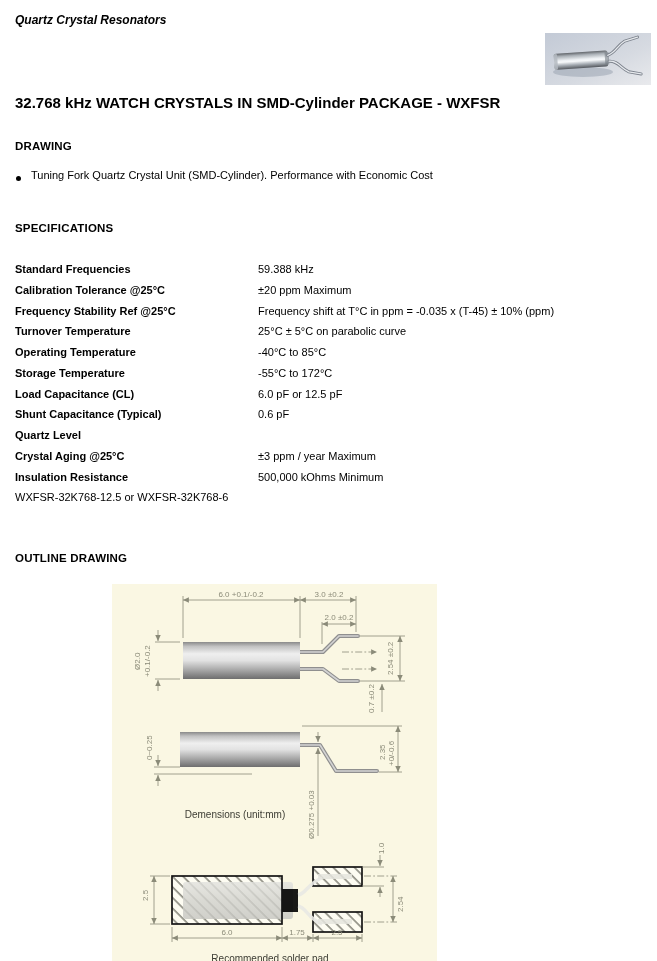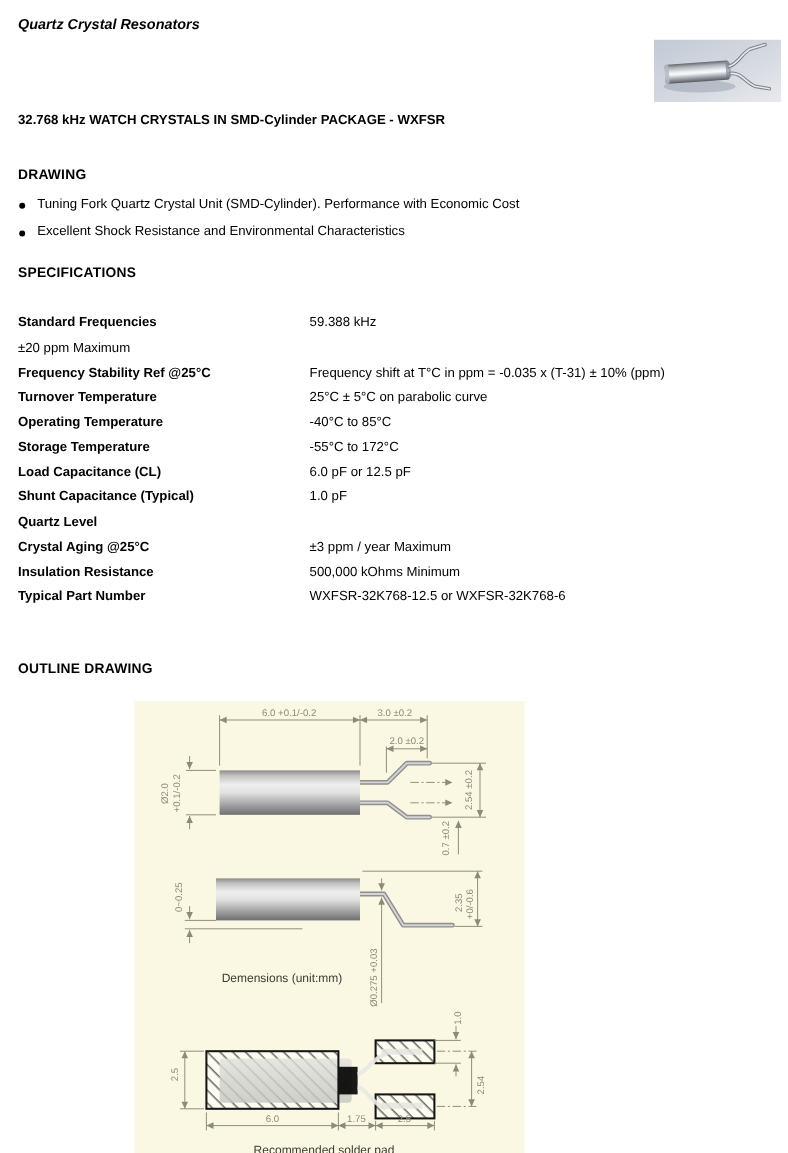--- a/index.html
+++ b/index.html
@@ -9,27 +9,27 @@
     --text:#000000;
   }
   *{margin:0;padding:0;box-sizing:border-box}
   html,body{background:#ffffff}
   .page{
     position:relative;width:657px;height:961px;background:#ffffff;
     font-family:"Liberation Sans",sans-serif;color:var(--text);overflow:hidden;
   }
   .brand{position:absolute;left:15px;top:13px;font-size:12px;font-weight:bold;font-style:italic}
   .photo{position:absolute;left:545px;top:33px;width:106px;height:52px}
-  .title{position:absolute;left:15px;top:94px;font-size:11px;font-weight:bold}
+  .title{position:absolute;left:15px;top:94px;font-size:15px;font-weight:bold}
   .sec-head{position:absolute;left:15px;font-size:11.5px;font-weight:bold;letter-spacing:.2px}
   .h-features{top:140px}
   .h-specs{top:222px}
   .h-outline{top:552px}
   .features{position:absolute;left:15px;top:158px;width:620px}
-  .feat-item{display:flex;align-items:center;height:23px;font-size:11px}
+  .feat-item{display:flex;align-items:flex-end;height:23px;font-size:11px}
   .dot{width:5px;height:5px;border-radius:50%;background:#000;margin:4px 10px 0 1px;flex:none}
   .specs{position:absolute;left:15px;top:259px;width:630px}
   .spec-row{display:flex;height:20.75px;line-height:20.75px;font-size:11px}
   .spec-label{width:243px;font-weight:bold;flex:none}
   .spec-value{flex:1}
   .panel{position:absolute;left:112px;top:584px;width:325px;height:385px;background:var(--panel-bg)}
   
   .dl{stroke:var(--draw-ink);stroke-width:.8;fill:none}
   .dd{stroke-dasharray:7 2.2 1.8 2.2}
   .dt{font-family:"Liberation Sans",sans-serif;font-size:8px;fill:var(--draw-ink)}
@@ -78,72 +78,68 @@
   </div>
 
   <h1 class="title">32.768 kHz WATCH CRYSTALS IN SMD-Cylinder PACKAGE - WXFSR</h1>
 
   <h2 class="sec-head h-features">DRAWING</h2>
   <div class="features">
     <div class="feat-item">
       <span class="dot"></span>
       <span>Tuning Fork Quartz Crystal Unit (SMD-Cylinder). Performance with Economic Cost</span>
     </div>
-    <div class="feat-item">
-      <span class="dot"></span>
-      <span>Excellent Shock Resistance and Environmental Characteristics</span>
-    </div>
   </div>
 
   <h2 class="sec-head h-specs">SPECIFICATIONS</h2>
   <div class="specs">
     <div class="spec-row">
         <span class="spec-label">Standard Frequencies</span>
         <span class="spec-value">59.388 kHz</span>
       </div>
     <div class="spec-row">
+        <span class="spec-label">Calibration Tolerance @25°C</span>
         <span class="spec-value">±20 ppm Maximum</span>
       </div>
     <div class="spec-row">
         <span class="spec-label">Frequency Stability Ref @25°C</span>
-        <span class="spec-value">Frequency shift at T°C in ppm = -0.035 x (T-31) ± 10% (ppm)</span>
+        <span class="spec-value">Frequency shift at T°C in ppm = -0.035 x (T-45) ± 10% (ppm)</span>
       </div>
     <div class="spec-row">
         <span class="spec-label">Turnover Temperature</span>
         <span class="spec-value">25°C ± 5°C on parabolic curve</span>
       </div>
     <div class="spec-row">
         <span class="spec-label">Operating Temperature</span>
         <span class="spec-value">-40°C to 85°C</span>
       </div>
     <div class="spec-row">
         <span class="spec-label">Storage Temperature</span>
         <span class="spec-value">-55°C to 172°C</span>
       </div>
     <div class="spec-row">
         <span class="spec-label">Load Capacitance (CL)</span>
         <span class="spec-value">6.0 pF or 12.5 pF</span>
       </div>
     <div class="spec-row">
         <span class="spec-label">Shunt Capacitance (Typical)</span>
-        <span class="spec-value">1.0 pF</span>
+        <span class="spec-value">0.6 pF</span>
       </div>
     <div class="spec-row">
         <span class="spec-label">Quartz Level</span>
       </div>
     <div class="spec-row">
         <span class="spec-label">Crystal Aging @25°C</span>
         <span class="spec-value">±3 ppm / year Maximum</span>
       </div>
     <div class="spec-row">
         <span class="spec-label">Insulation Resistance</span>
         <span class="spec-value">500,000 kOhms Minimum</span>
       </div>
     <div class="spec-row">
-        <span class="spec-label">Typical Part Number</span>
         <span class="spec-value">WXFSR-32K768-12.5  or  WXFSR-32K768-6</span>
       </div>
   </div>
 
   <h2 class="sec-head h-outline">OUTLINE DRAWING</h2>
 
   <div class="panel">
     <svg width="325" height="385" viewBox="0 0 325 385">
       <defs>
         <marker id="arr" viewBox="0 0 10 10" refX="9" refY="5" markerWidth="9" markerHeight="9" orient="auto-start-reverse">

